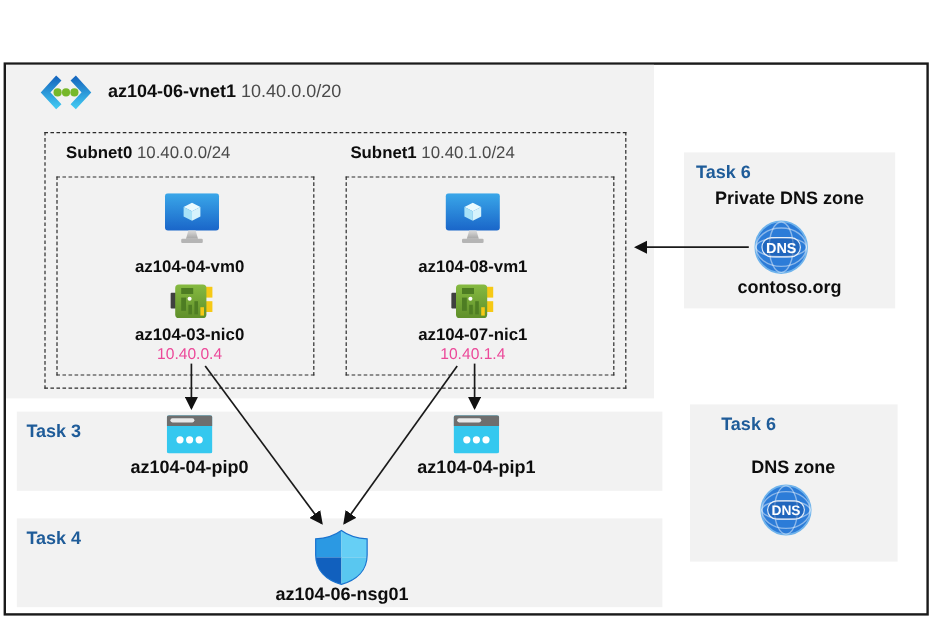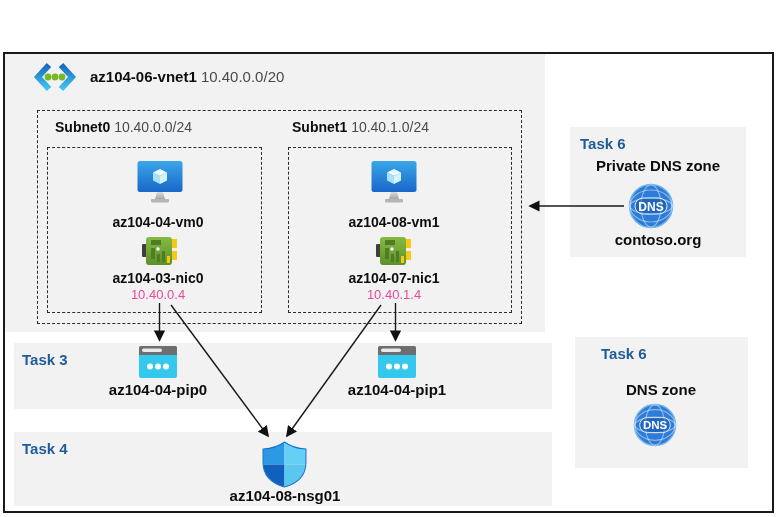--- a/index.html
+++ b/index.html
@@ -208,21 +208,21 @@
       </defs>
       <g clip-path="url(#shieldclip)">
         <rect x="0" y="0" width="23" height="23" fill="#2B99E3"></rect>
         <rect x="23" y="0" width="23" height="23" fill="#66CFF5"></rect>
         <rect x="0" y="23" width="23" height="23" fill="#1160BE"></rect>
         <rect x="23" y="23" width="23" height="23" fill="#59C7F0"></rect>
       </g>
       <path d="M23,1 C29,5.5 36.5,7.5 44,7.8 L44,21 C44,33.5 35.5,41.5 23,45 C10.5,41.5 2,33.5 2,21 L2,7.8 C9.5,7.5 17,5.5 23,1 Z" fill="none" stroke="#1A73CF" stroke-width="1"></path>
     </svg>
   </div>
-  <div class="abs name15 ctr" style="left:203px;top:487px;width:164px;">az104-08-nsg01</div>
+  <div class="abs name15 ctr" style="left:203px;top:487px;width:164px;">az104-06-nsg01</div>
 
   <svg id="wires" class="abs" style="left:0;top:0;" width="776" height="517" viewBox="0 0 776 517">
     <defs>
       <marker id="arr" viewBox="0 0 10 10" refX="8.5" refY="5" markerWidth="8" markerHeight="8" orient="auto">
         <path d="M0,0 L10,5 L0,10 Z" fill="#111"></path>
       </marker>
     </defs>
     <g stroke="#1a1a1a" stroke-width="1.4" fill="none">
       <line x1="159.5" y1="303" x2="159.5" y2="340" marker-end="url(#arr)"></line>
       <line x1="395.5" y1="303" x2="395.5" y2="340" marker-end="url(#arr)"></line>

